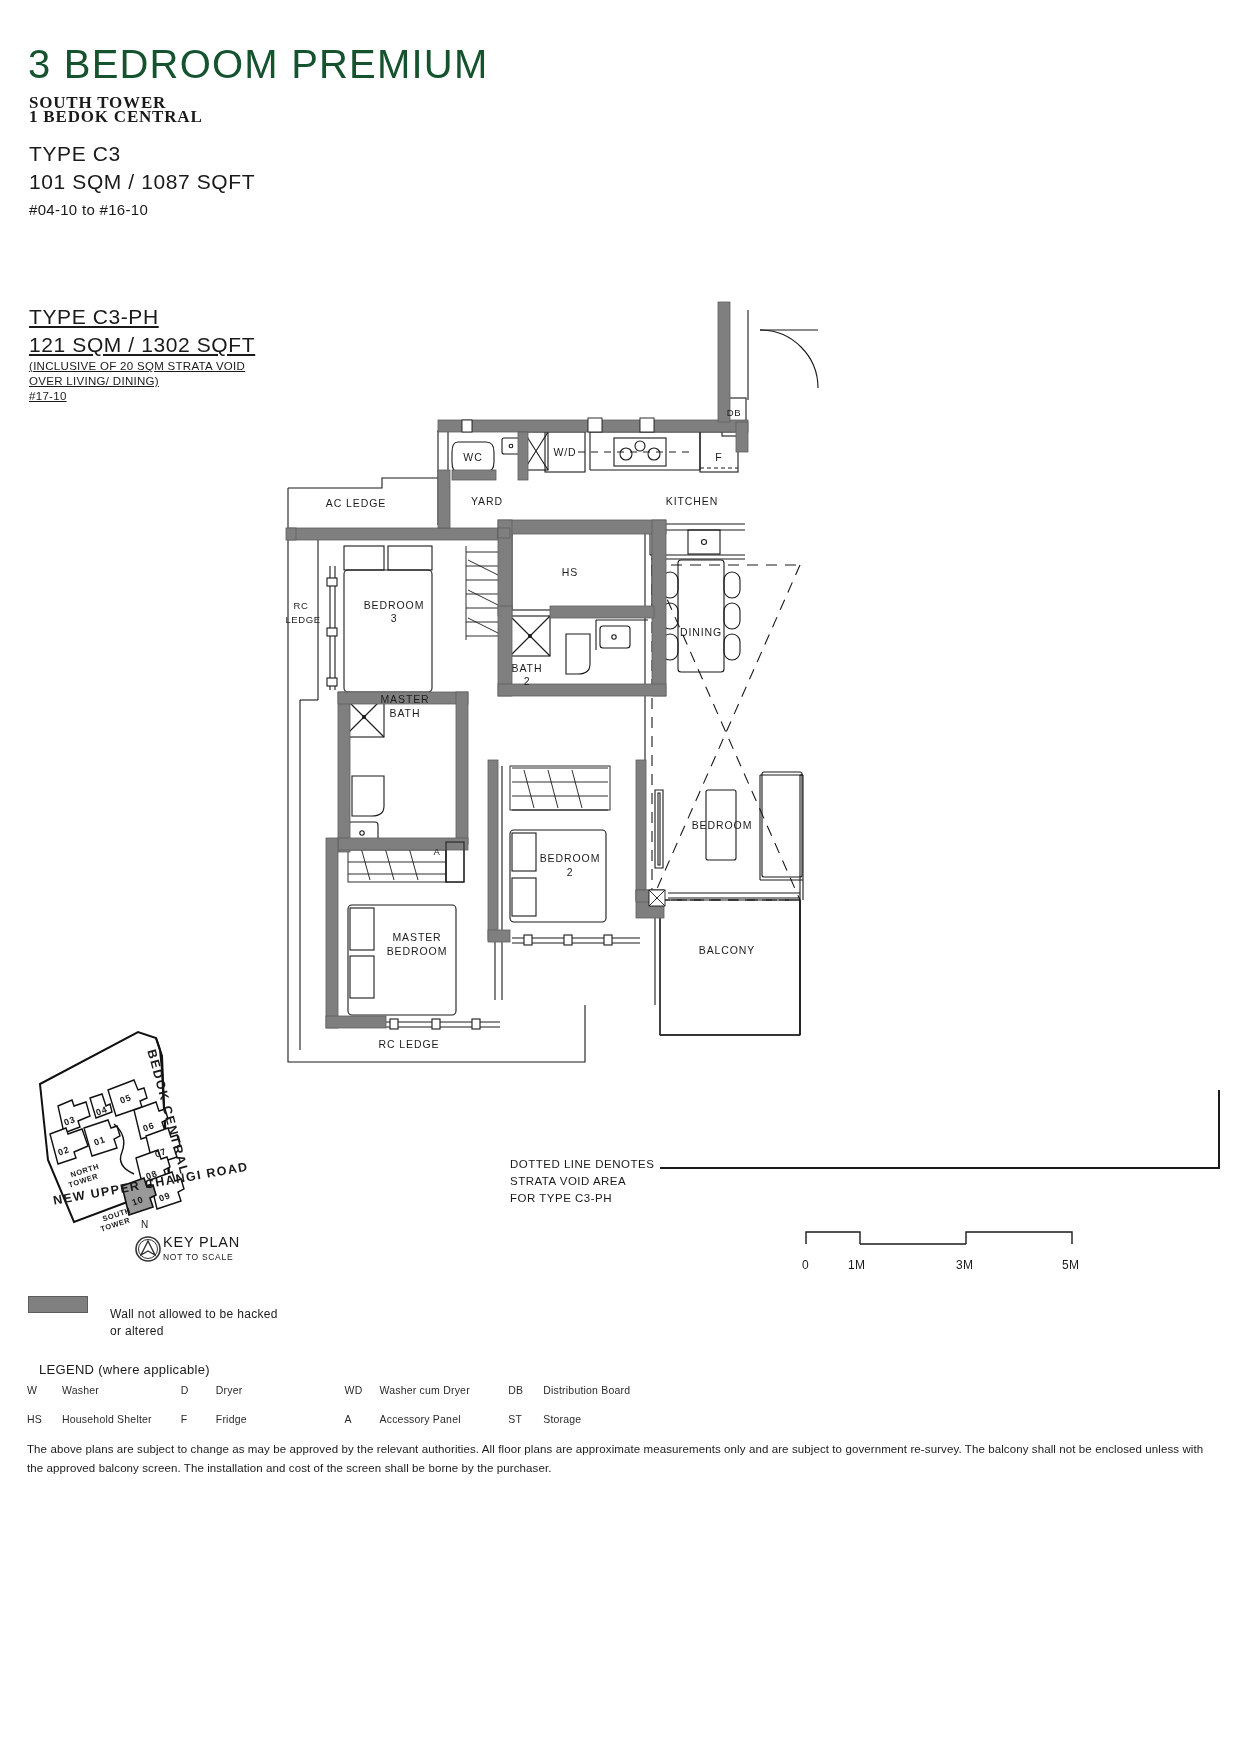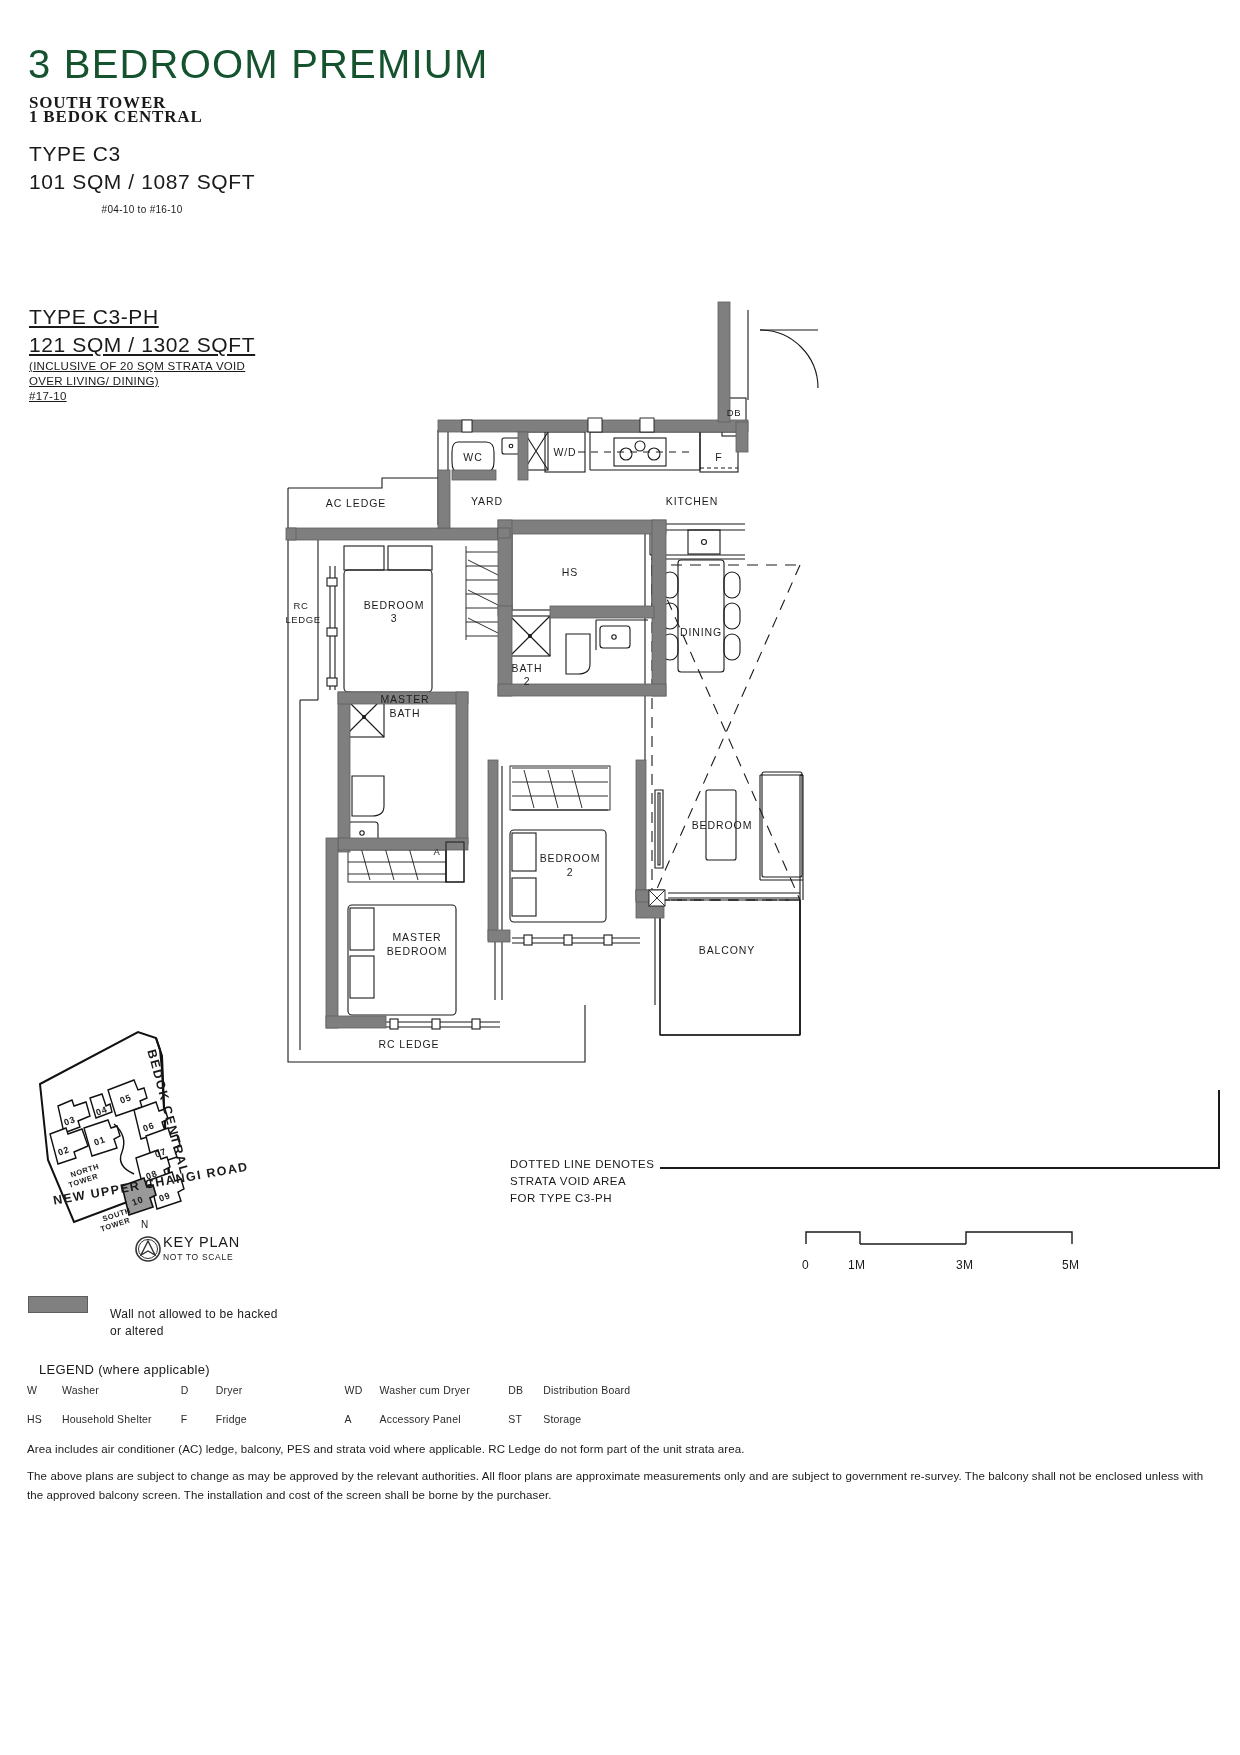--- a/index.html
+++ b/index.html
@@ -6,21 +6,21 @@
   body{
     width:1240px;height:1755px;position:relative;background:#ffffff;
     font-family:"Liberation Sans", sans-serif;color:#1a1a1a;
     -webkit-font-smoothing:antialiased;
   }
   .abs{position:absolute;}
   
   #title{left:28px;top:42px;font-size:40px;letter-spacing:1.2px;font-weight:400;color:#14532d;}
   #sub1{left:29px;top:96px;font-size:17px;font-weight:700;letter-spacing:0.8px;line-height:14px;font-family:Liberation Serif, serif;}
   #typeA{left:29px;top:140px;font-size:21px;letter-spacing:.6px;line-height:28px;font-weight:400;}
-  #typeA .small{font-size:10px;letter-spacing:.3px;text-align:center;}
+  #typeA .small{font-size:15px;letter-spacing:.3px;}
   #typeB{left:29px;top:303px;font-size:21px;letter-spacing:.6px;line-height:28px;font-weight:400;text-decoration:underline;}
   #typeB .small{font-size:11.5px;letter-spacing:.3px;line-height:15px;}
   
   #plan{left:0;top:0;width:1240px;height:1300px;pointer-events:none;}
   .plabel{position:absolute;font-size:10.5px;letter-spacing:.9px;color:#1c1c1c;text-align:center;
           line-height:12px;white-space:nowrap;transform:translate(-50%,-50%);}
   .plabel.sm{font-size:9.5px;letter-spacing:.6px;}
   
   #voidnote{left:510px;top:1156px;font-size:11.5px;letter-spacing:.5px;line-height:17px;}
   
@@ -478,15 +478,14 @@
       <span class="ds">Accessory Panel</span>
     </div>
     <div class="cell c4">
       <span class="ab">ST</span>
       <span class="ds">Storage</span>
     </div>
   </div>
 </div>
 
 <div class="abs" id="footnotes">
-  <p>Area includes air conditioner (AC) ledge, balcony, PES and strata void where applicable.  RC Ledge do not form part of the unit strata area.</p>
   <p>The above plans are subject to change as may be approved by the relevant authorities. All floor plans are approximate measurements only and are subject to government re-survey. The balcony shall not be enclosed unless with the approved balcony screen. The installation and cost of the screen shall be borne by the purchaser.</p>
 </div>
 
 </body></html>

